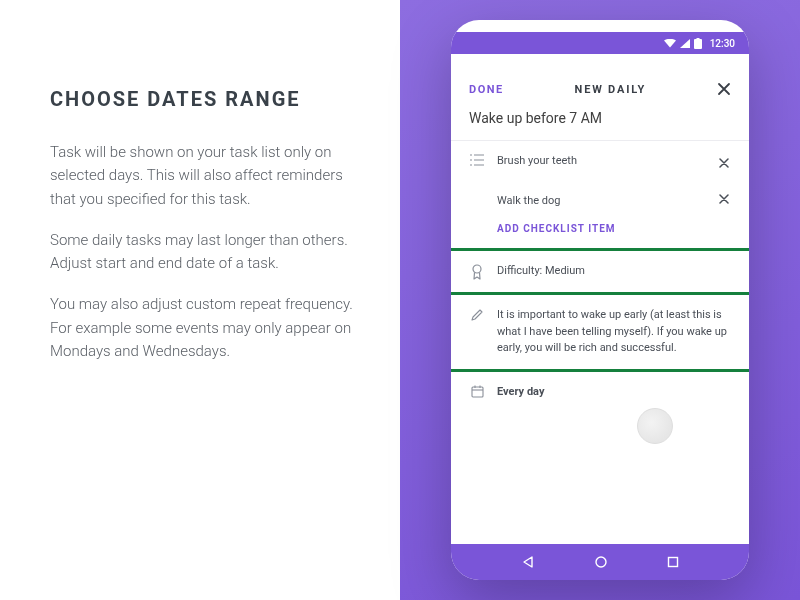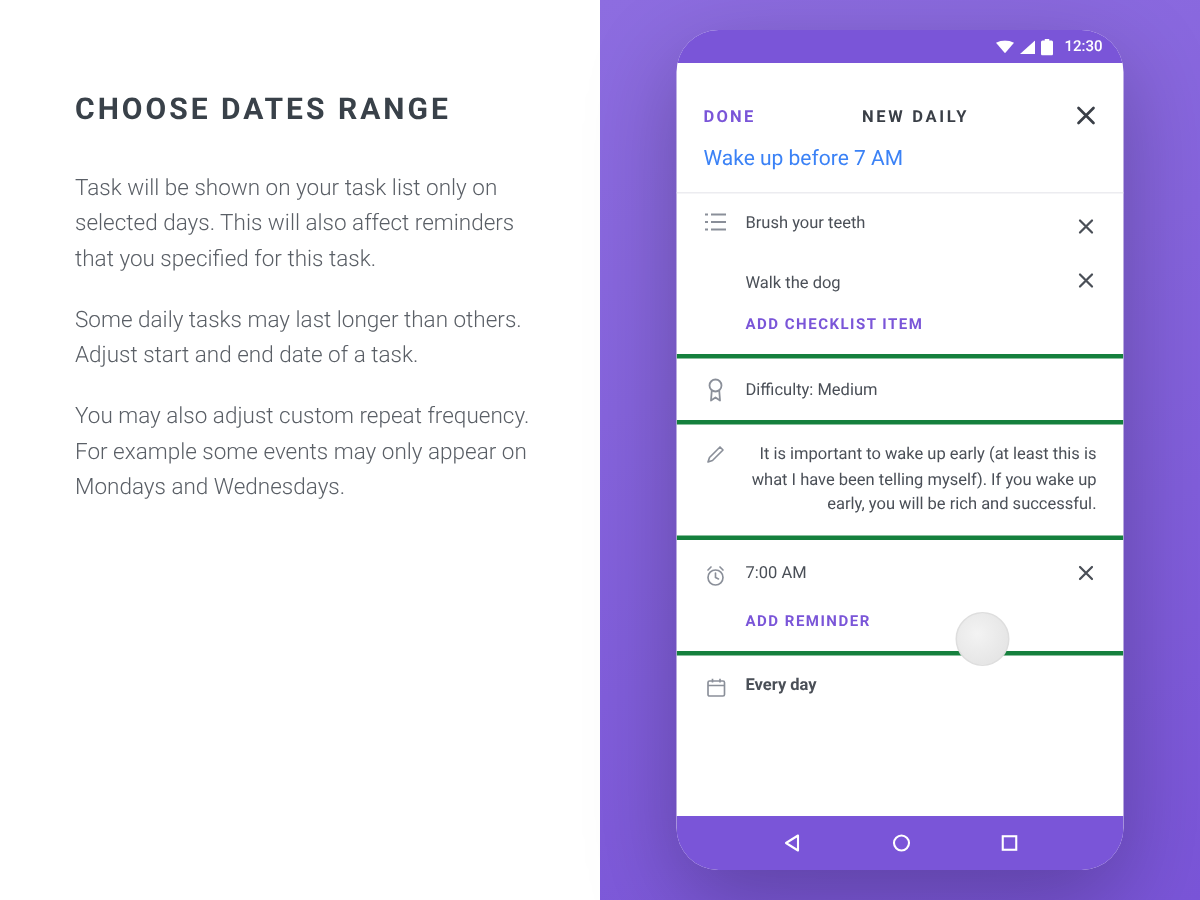--- a/index.html
+++ b/index.html
@@ -1,51 +1,51 @@
 <!DOCTYPE html>
 <html><head>
 <meta charset="utf-8">
 <style>
   * { box-sizing: border-box; margin: 0; padding: 0; }
   html, body { width: 800px; height: 600px; overflow: hidden; font-family: -apple-system, BlinkMacSystemFont, "Segoe UI", Roboto, sans-serif; }
   .canvas { display: flex; width: 800px; height: 600px; }
-  .left { width: 400px; padding: 60px 40px 40px 50px; background: #fff; }
+  .left { width: 400px; padding: 87px 40px 40px 50px; background: #fff; }
   .left h1 { font-size: 20px; font-weight: 700; letter-spacing: 2px; color: #394149; margin-bottom: 30px; }
   .left p { font-size: 15px; line-height: 1.55; color: #5a5f66; margin-bottom: 18px; font-weight: 300; }
   .right { width: 400px; background: linear-gradient(160deg, #8d6de0 0%, #7a55d8 100%); position: relative; display: flex; align-items: center; justify-content: center; }
 
   .phone { width: 298px; height: 560px; background: #fff; border-radius: 28px; box-shadow: 0 20px 60px rgba(0,0,0,0.25); overflow: hidden; display: flex; flex-direction: column; position: relative; }
 
-  .statusbar { height: 22px; background: #7a55d8; display: flex; align-items: center; justify-content: flex-end; padding: 0 14px; gap: 4px; color: #fff; font-size: 10px; font-weight: 500; }
+  .statusbar { height: 22px; background: #7a55d8; display: flex; align-items: center; justify-content: flex-end; padding: 0 14px; gap: 4px; color: #fff; font-size: 10px; font-weight: 500; margin-top: 12px; }
   .statusbar svg { display: block; }
   .statusbar .time { margin-left: 4px; }
 
   .appbar { display: flex; align-items: center; justify-content: space-between; padding: 28px 18px 8px 18px; }
   .appbar .done { color: #7a55d8; font-size: 11px; font-weight: 700; letter-spacing: 1.5px; }
   .appbar .title { color: #3a3f47; font-size: 11px; font-weight: 700; letter-spacing: 1.8px; }
   .appbar .close svg { display: block; }
 
-  .task-title { padding: 6px 18px 14px 18px; font-size: 14px; color: #3b82f6; border-bottom: 1px solid #ececf0; }
+  .task-title { padding: 6px 18px 14px 18px; font-size: 14px; color: #404040; border-bottom: 1px solid #ececf0; }
 
   .scroll { flex: 1; overflow: hidden; }
 
   .section { border-bottom: 3px solid #15803d; padding: 0 18px; }
   .row { display: flex; align-items: flex-start; padding: 12px 0; gap: 12px; }
   .row .icon { width: 16px; display: flex; justify-content: center; color: #8a8f99; flex-shrink: 0; padding-top: 1px; }
   .row .body { flex: 1; font-size: 11px; color: #4a4f57; line-height: 1.5; }
   .row .remove { width: 12px; color: #4a4f57; flex-shrink: 0; cursor: pointer; }
   .checklist-item { display: flex; align-items: center; padding: 10px 0 10px 28px; font-size: 11px; color: #4a4f57; }
   .checklist-item .txt { flex: 1; }
   .checklist-item .remove { width: 12px; color: #4a4f57; cursor: pointer; }
   .action { padding: 6px 0 14px 28px; font-size: 10px; font-weight: 700; letter-spacing: 1px; color: #7a55d8; }
   .action.noind { padding-left: 28px; }
 
-  .note-body { font-size: 10.5px; color: #6a6f77; line-height: 1.5; text-align: right; }
+  .note-body { font-size: 10.5px; color: #6a6f77; line-height: 1.5; }
 
-  .row.simple { align-items: flex-end; }
+  .row.simple { align-items: flex-start; }
   .row.simple .body { font-size: 11px; color: #4a4f57; }
 
   .thumb { position: absolute; width: 36px; height: 36px; border-radius: 50%; background: radial-gradient(circle at 40% 40%, #f3f3f3 0%, #e6e6e6 70%); right: 76px; top: 388px; border: 1px solid #dedede; }
 
   .navbar { height: 36px; background: #7a55d8; display: flex; align-items: center; justify-content: space-around; padding: 0 40px; }
   .navbar svg { display: block; }
 </style>
 </head>
 <body>
 
@@ -142,38 +142,20 @@
           <div class="row">
             <span class="icon">
               <svg width="13" height="13" viewBox="0 0 13 13">
                   <path d="M1 12 L2 9 L9 2 L11 4 L4 11 Z M9 2 L11 4" fill="none" stroke="#8a8f99" stroke-width="1.1" stroke-linejoin="round"></path>
                 </svg>
             </span>
             <span class="body note-body">It is important to wake up early (at least this is what I have been telling myself). If you wake up early, you will be rich and successful.</span>
           </div>
         </div>
 
-        <div class="section">
-          <div class="row simple">
-            <span class="icon">
-              <svg width="14" height="14" viewBox="0 0 14 14">
-                  <circle cx="7" cy="8" r="5" fill="none" stroke="#8a8f99" stroke-width="1.1"></circle>
-                  <path d="M7 5 L7 8 L9 9" stroke="#8a8f99" stroke-width="1.1" fill="none" stroke-linecap="round"></path>
-                  <path d="M2 3 L4 1 M12 3 L10 1" stroke="#8a8f99" stroke-width="1.1" stroke-linecap="round"></path>
-                </svg>
-            </span>
-            <span class="body">7:00 AM</span>
-            <span class="remove">
-              <svg width="10" height="10" viewBox="0 0 10 10">
-                  <path d="M1 1 L9 9 M9 1 L1 9" stroke="#4a4f57" stroke-width="1.5" stroke-linecap="round"></path>
-                </svg>
-            </span>
-          </div>
-          <div class="action noind">ADD REMINDER</div>
-        </div>
 
         <div class="section" style="border-bottom:none;font-weight:bold;">
           <div class="row simple">
             <span class="icon">
               <svg width="13" height="13" viewBox="0 0 13 13">
                   <rect x="1" y="2" width="11" height="10" rx="1" fill="none" stroke="#8a8f99" stroke-width="1.1"></rect>
                   <line x1="1" y1="5" x2="12" y2="5" stroke="#8a8f99" stroke-width="1.1"></line>
                   <line x1="4" y1="0.5" x2="4" y2="3" stroke="#8a8f99" stroke-width="1.1"></line>
                   <line x1="9" y1="0.5" x2="9" y2="3" stroke="#8a8f99" stroke-width="1.1"></line>
                 </svg>

